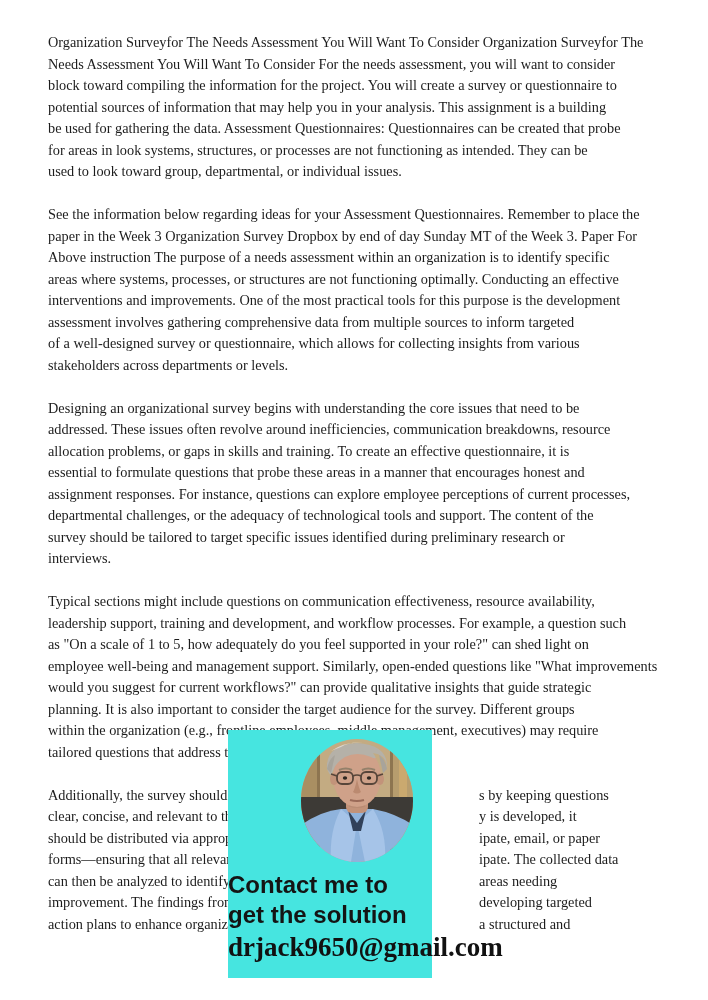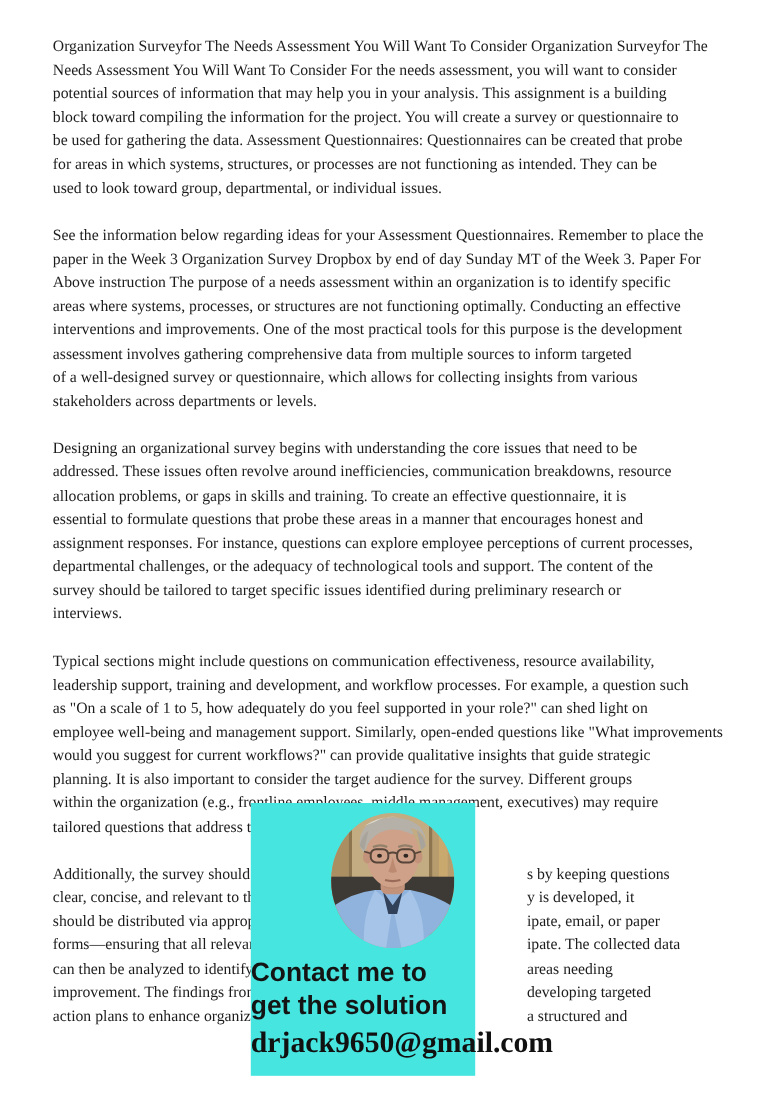--- a/index.html
+++ b/index.html
@@ -53,24 +53,24 @@
 </style>
 </head>
 <body>
 
 <div class="page" style="background: rgb(255, 255, 255); color: rgb(28, 28, 28);">
 
   <div class="content" id="doc">
       <div class="para">
         <div class="line">Organization Surveyfor The Needs Assessment You Will Want To Consider Organization Surveyfor The</div>
         <div class="line">Needs Assessment You Will Want To Consider For the needs assessment, you will want to consider</div>
+        <div class="line">block toward compiling the information for the project. You will create a survey or questionnaire to</div>
         <div class="line">potential sources of information that may help you in your analysis. This assignment is a building</div>
-        <div class="line">block toward compiling the information for the project. You will create a survey or questionnaire to</div>
         <div class="line">be used for gathering the data. Assessment Questionnaires: Questionnaires can be created that probe</div>
-        <div class="line">for areas in which systems, structures, or processes are not functioning as intended. They can be</div>
+        <div class="line">for areas in look systems, structures, or processes are not functioning as intended. They can be</div>
         <div class="line">used to look toward group, departmental, or individual issues.</div>
       </div>
       <div class="para">
         <div class="line">See the information below regarding ideas for your Assessment Questionnaires. Remember to place the</div>
         <div class="line">paper in the Week 3 Organization Survey Dropbox by end of day Sunday MT of the Week 3. Paper For</div>
         <div class="line">Above instruction The purpose of a needs assessment within an organization is to identify specific</div>
         <div class="line">areas where systems, processes, or structures are not functioning optimally. Conducting an effective</div>
         <div class="line">interventions and improvements. One of the most practical tools for this purpose is the development</div>
         <div class="line">assessment involves gathering comprehensive data from multiple sources to inform targeted</div>
         <div class="line">of a well-designed survey or questionnaire, which allows for collecting insights from various</div>

